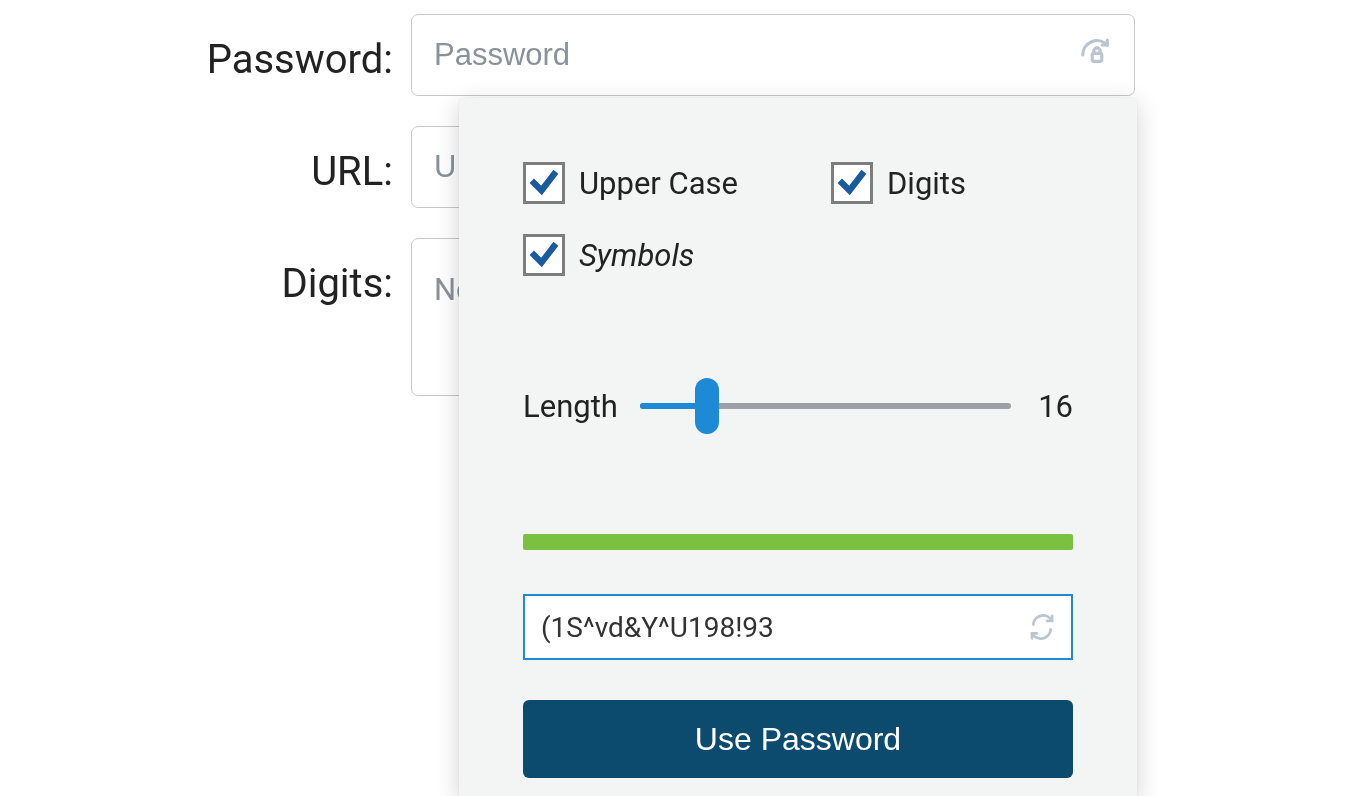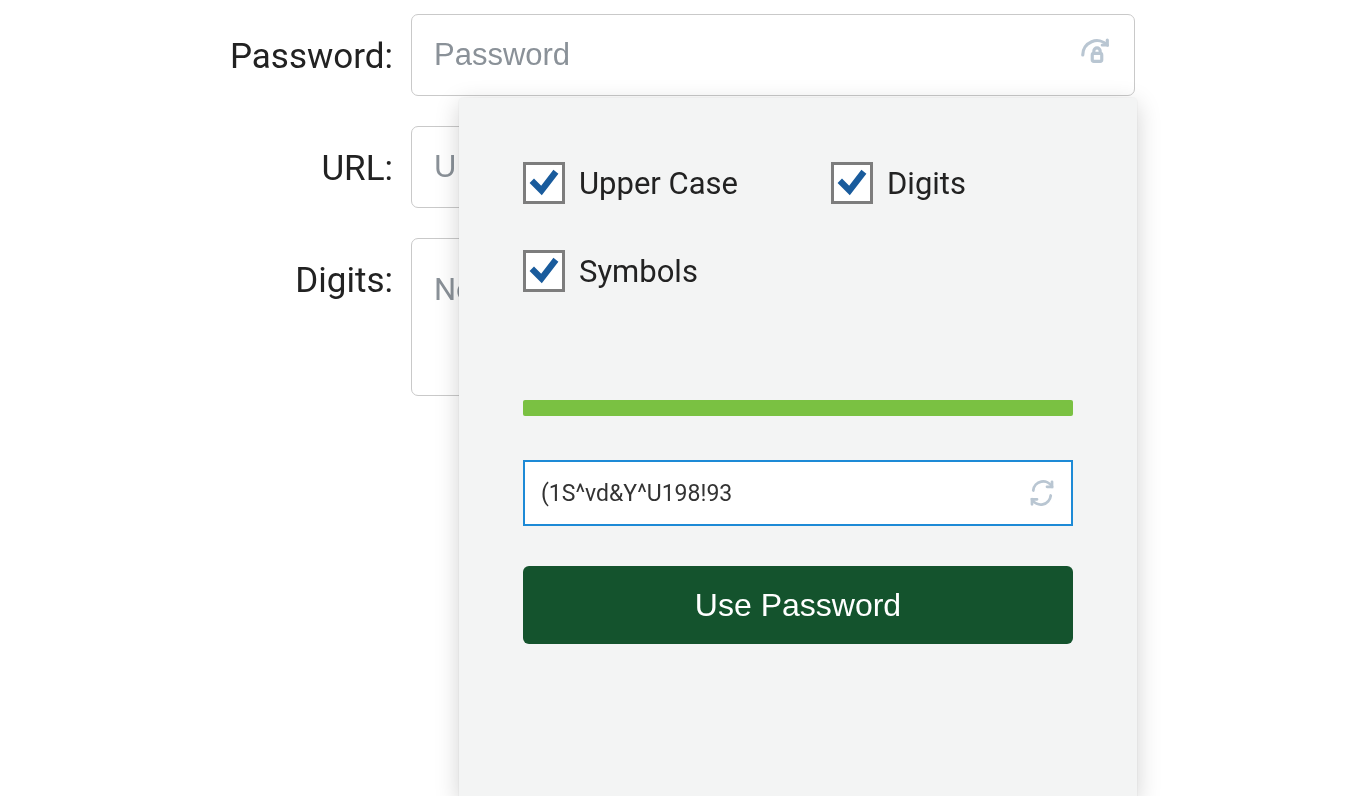--- a/index.html
+++ b/index.html
@@ -12,21 +12,21 @@
     overflow: hidden;
     color: #222;
   }
 
   .form-row {
     position: absolute;
     display: flex;
     align-items: flex-start;
   }
   .form-label {
-    font-size: 35px;
+    font-size: 40px;
     color: #222;
     text-align: right;
     padding-top: 22px;
   }
   .text-input {
     border: 1px solid #c9c9c9;
     border-radius: 7px;
     font-size: 31px;
     color: #222;
     padding: 32px 22px;
@@ -86,21 +86,21 @@
 
   .checkbox-box {
     width: 42px; height: 42px;
     border: 3px solid #7d7d7d;
     background: #fff;
     display:flex; align-items:center; justify-content:center;
     flex-shrink: 0;
   }
   .checkbox-box svg { width: 30px; height: 30px; }
 
-  .checkbox-row + .checkbox-row { margin-top: 46px; }
+  .checkbox-row + .checkbox-row { margin-top: 30px; font-style: italic; }
 
   
   .length-row {
     margin-top: 110px;
     display: flex;
     align-items: center;
     gap: 22px;
     font-size: 31px;
   }
   .length-label { white-space: nowrap; }
@@ -138,38 +138,38 @@
   }
 
   
   .gen-box {
     margin-top: 44px;
     height: 66px;
     border: 2px solid #1d8ad6;
     background: #fff;
     display:flex; align-items:center;
     padding: 0 16px;
-    font-size: 23px;
+    font-size: 28px;
     color: #333;
     position: relative;
   }
   .gen-box .refresh-icon {
     position:absolute; right:12px; top:50%; transform:translateY(-50%);
     width:34px; height:34px; color:#b9c6d2;
     display:flex; align-items:center; justify-content:center;
   }
 
   
   .use-btn {
     margin-top: 40px;
     width: 100%;
     height: 78px;
     border: none;
     border-radius: 6px;
-    background: #14532d;
+    background: #0c4a6e;
     color: #fff;
     font-size: 32px;
     cursor: pointer;
   }
 
   .input-wrap { position: relative; }
 </style>
 </head>
 <body>
 
@@ -223,20 +223,29 @@
     <label class="checkbox-item">
       <span class="checkbox-box">
         <svg viewBox="0 0 24 24">
             <path d="M4 12 L10 18 L20 5" fill="none" stroke="#195b9c" stroke-width="5" stroke-linecap="square"></path>
           </svg>
       </span>
       <span class="label-text">Symbols</span>
     </label>
   </div>
 
+  <div class="length-row">
+    <span class="length-label">Length</span>
+    <div class="slider-wrap">
+      <div class="slider-track"></div>
+      <div class="slider-fill"></div>
+      <div class="slider-thumb"></div>
+    </div>
+    <span class="length-value">16</span>
+  </div>
 
   <div class="strength-bar"></div>
 
   <div class="gen-box">
     <span>(1S^vd&amp;Y^U198!93</span>
     <span class="refresh-icon">
       <svg viewBox="0 0 24 24" width="30" height="30" fill="none" stroke="currentColor" stroke-width="2.2" stroke-linecap="round">
         <path d="M20 7 A8 8 0 0 0 5 10"></path>
         <path d="M4 17 A8 8 0 0 0 19 14"></path>
         <path d="M20 3 V7 H16"></path>

